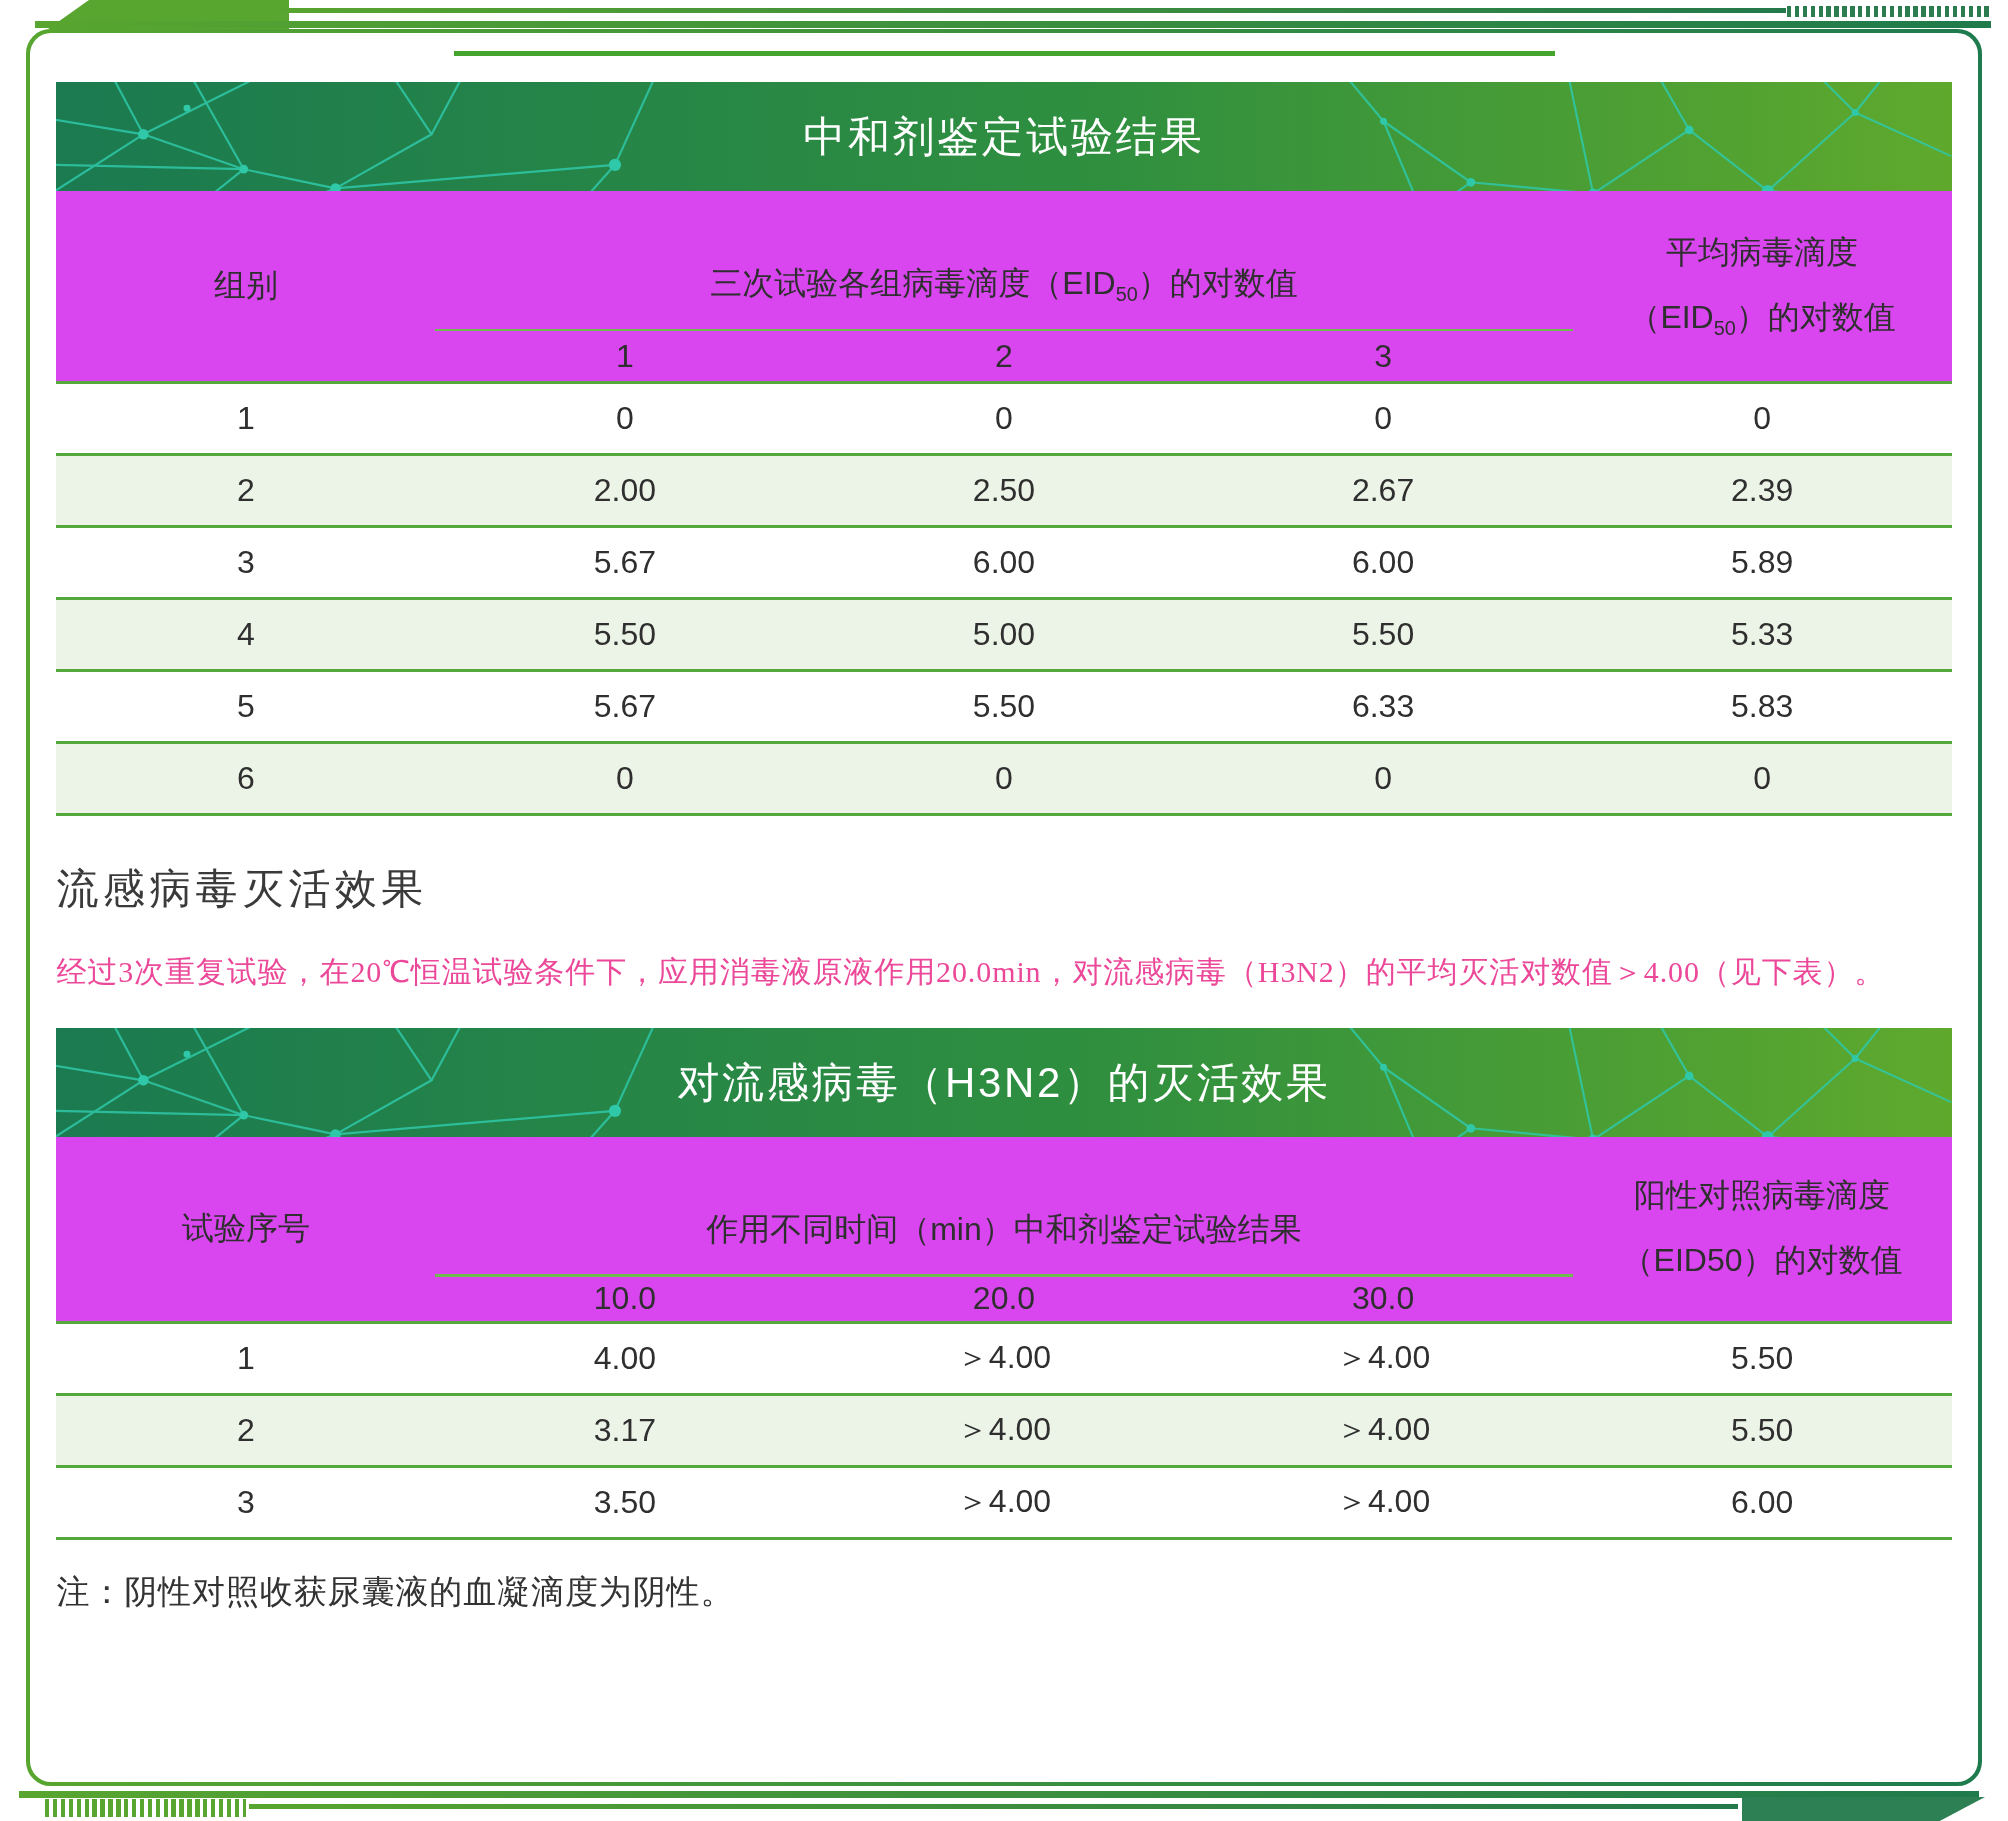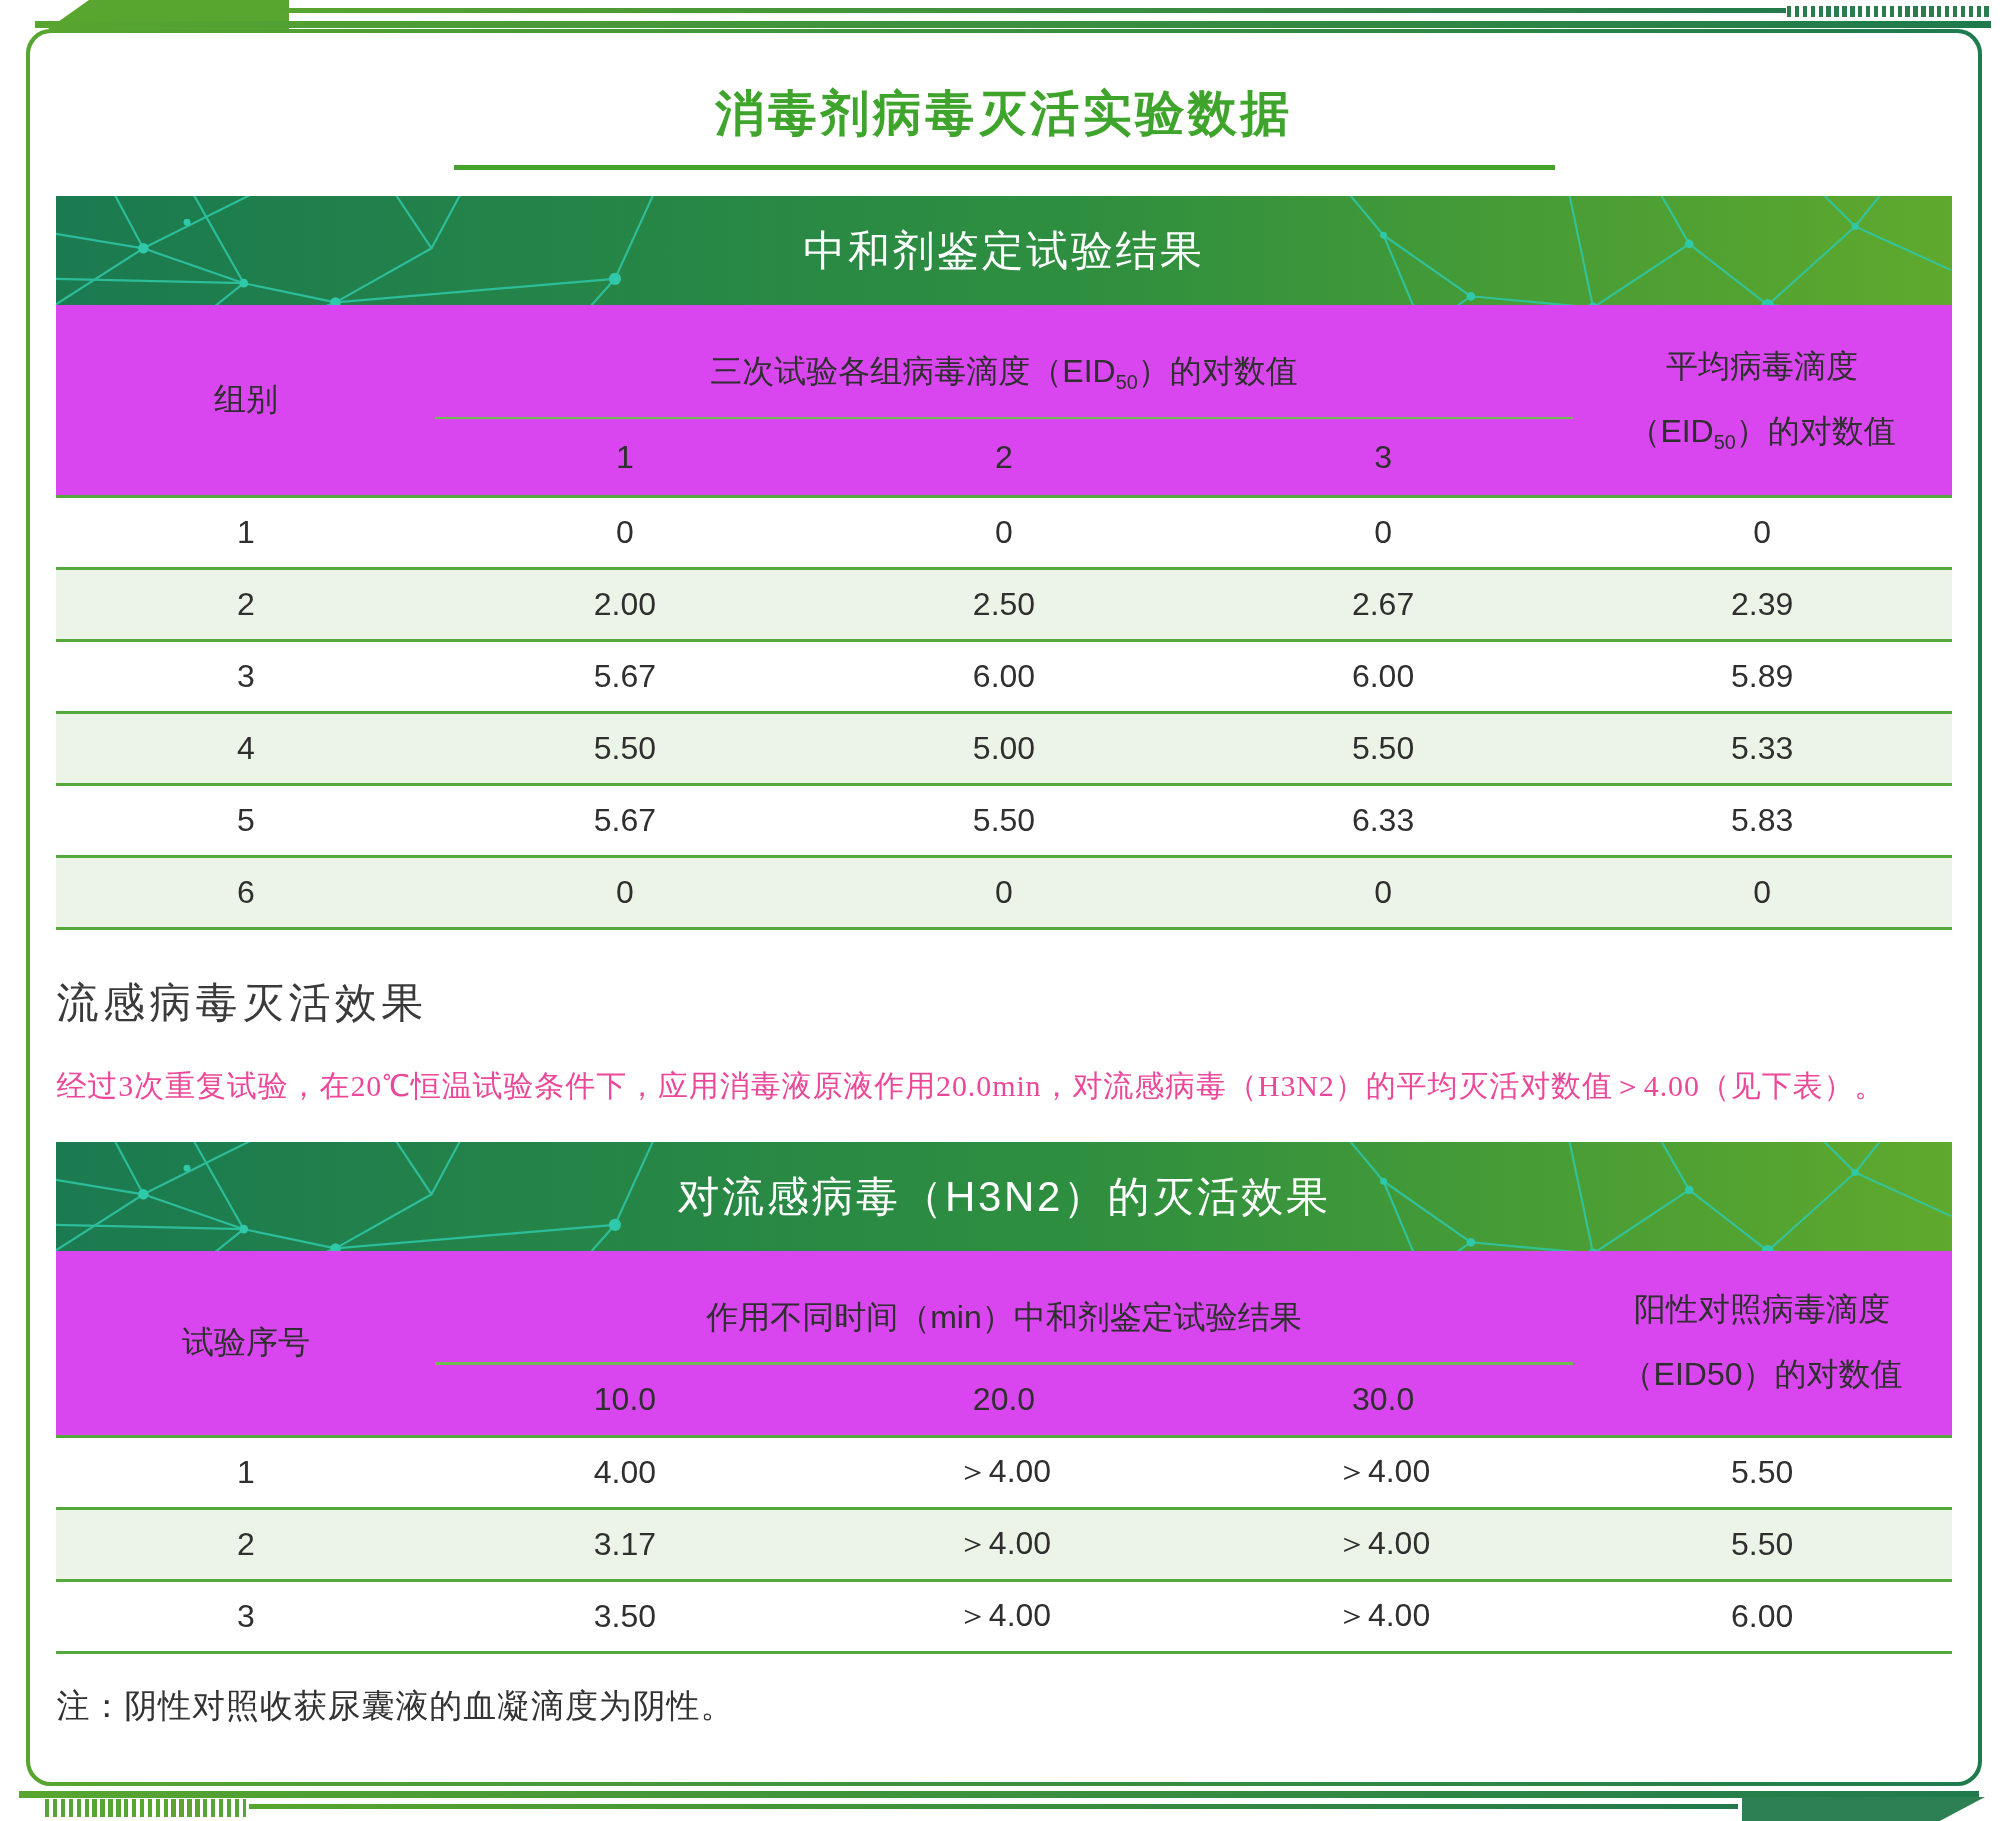--- a/index.html
+++ b/index.html
@@ -43,21 +43,21 @@
   .banner h2{position:relative;margin:0;line-height:109px;text-align:center;
     color:#ffffff;font-size:42px;font-weight:normal;letter-spacing:2.6px;z-index:2;}
   
   .thead{background:#d946ef;display:grid;grid-template-columns:1fr 3fr 1fr;
     border-bottom:3.5px solid #55a93c;}
   .thead-1{height:190px;}
   .thead-2{height:184px;}
   .th-first{display:flex;align-items:center;justify-content:center;
     font-size:32px;color:#2f2f2f;}
   .th-mid{display:flex;flex-direction:column;align-items:stretch;justify-content:flex-start;}
-  .th-span{text-align:center;font-size:32px;padding-top:45px;height:51px;}
+  .th-span{text-align:center;font-size:32px;padding-top:71px;height:51px;}
   .th-line{height:2.6px;background:#70bb50;margin-top:15.7px;}
   .th-subcols{display:grid;grid-template-columns:repeat(3,1fr);flex:1;align-items:center;
     text-align:center;font-size:32px;}
   .th-last{display:flex;flex-direction:column;align-items:center;justify-content:center;
     gap:21px;font-size:32px;text-align:center;}
   sub{font-size:0.62em;}
   .trow{display:grid;grid-template-columns:repeat(5,1fr);height:69px;
     border-bottom:3.5px solid #55a93c;align-items:center;text-align:center;font-size:32px;}
   .trow.alt{background:#ecf4e7;}
   
@@ -76,21 +76,20 @@
 <div class="deco top-band"></div>
 <div class="deco bottom-band"></div>
 <div class="deco bottom-thin-line"></div>
 <div class="deco bottom-barcode"></div>
 <div class="deco br-accent"></div>
 
 <div class="card">
   <div class="card-inner">
     <div class="content">
 
-      <h1 class="page-title">消毒剂病毒灭活实验数据</h1>
       <div class="title-underline"></div>
 
       <div class="banner">
         <svg viewBox="0 0 2170 125" preserveAspectRatio="none">
           <g stroke="#2fc8a8" stroke-width="2.5" fill="none" opacity="0.85">
             <path d="M-40,150 L100,60 L60,-15 M100,60 L250,-15 M100,60 L215,100 M100,60 L-20,40"></path>
             <path d="M215,100 L150,-15 M215,100 L165,140 M215,100 L320,122 L260,145 M320,122 L345,140"></path>
             <path d="M320,122 L430,60 L380,-15 M430,60 L470,-15 M320,122 L640,95 L600,140 M640,95 L690,-15 M0,95 L215,100"></path>
             <path d="M1520,45 L1470,-15 M1520,45 L1560,140 M1520,45 L1620,115 L1570,150 M1620,115 L1760,128 L1710,150"></path>
             <path d="M1760,128 L1730,-15 M1760,128 L1870,55 L1830,-15 M1870,55 L1960,125 L1920,150"></path>

